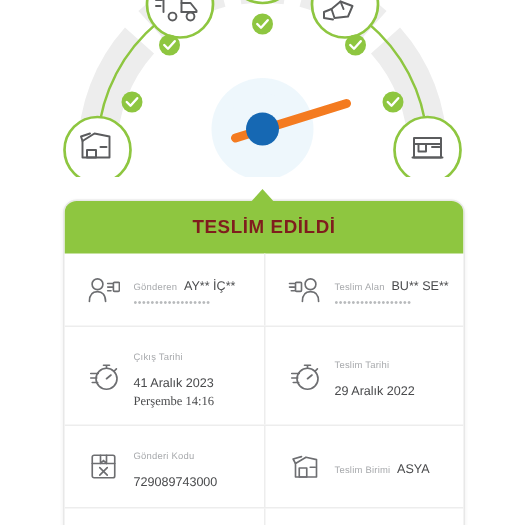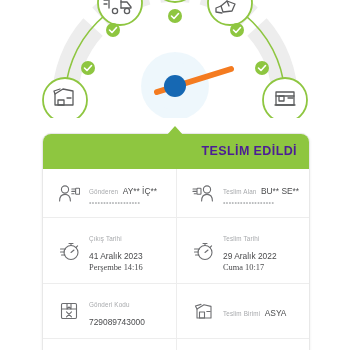--- a/index.html
+++ b/index.html
@@ -21,24 +21,24 @@
     background:#fff;border:1px solid #e8e8e8;border-radius:9px;
     box-shadow:0 1px 3px rgba(0,0,0,.07);
     overflow:hidden;
   }
   .card-notch{
     position:absolute;left:50%;top:126px;margin-left:-9px;
     width:18px;height:10px;z-index:3;
   }
   .card-notch svg{display:block;}
   .card-header{
-    background:#8ec640;color:#4c1d95;
-    text-align:right;
+    background:#8ec640;color:#7f1d1d;
+    text-align:center;
     font-size:12.5px;font-weight:bold;letter-spacing:.4px;
-    padding:9px 12px 9px;
+    padding:9px 1px 9px;
     height:17px;line-height:17px;
   }
   .card-body{display:block;padding:0;}
   .row{display:flex;border-top:1px solid #ededed;}
   .row:first-child{border-top:none;}
   .cell{
     flex:1 1 50%;width:50%;box-sizing:border-box;
     display:flex;align-items:center;
     padding:9px 6px 9px 9px;min-height:38px;
   }
@@ -237,21 +237,20 @@
               <path d="M12 5.5 l0 -2 M10 3.5 l4 0"></path>
               <path d="M17 7.5 l1.6 -1.6"></path>
               <path d="M12 12.5 l3 -2.5"></path>
               <path d="M1.5 9 l5 0 M1.5 12 l4 0 M2.5 15 l3.6 0"></path>
             </svg>
           </span>
           <span class="cell-text">
             <span class="cell-label">Teslim Tarihi</span>
             <span class="cell-value">
               <span>29 Aralık 2022</span>
-              <span class="ln2">Cuma 10:17</span>
             </span>
           </span>
         </div>
       </div>
 
       <div class="row">
         <div class="cell">
           <span class="cell-icon">
             <svg width="20" height="20" viewBox="0 0 20 20" fill="none" stroke="#6d6e71" stroke-width="1.1" stroke-linejoin="round" stroke-linecap="round">
               <rect x="2.5" y="2.5" width="15" height="15" rx="1.2"></rect>

